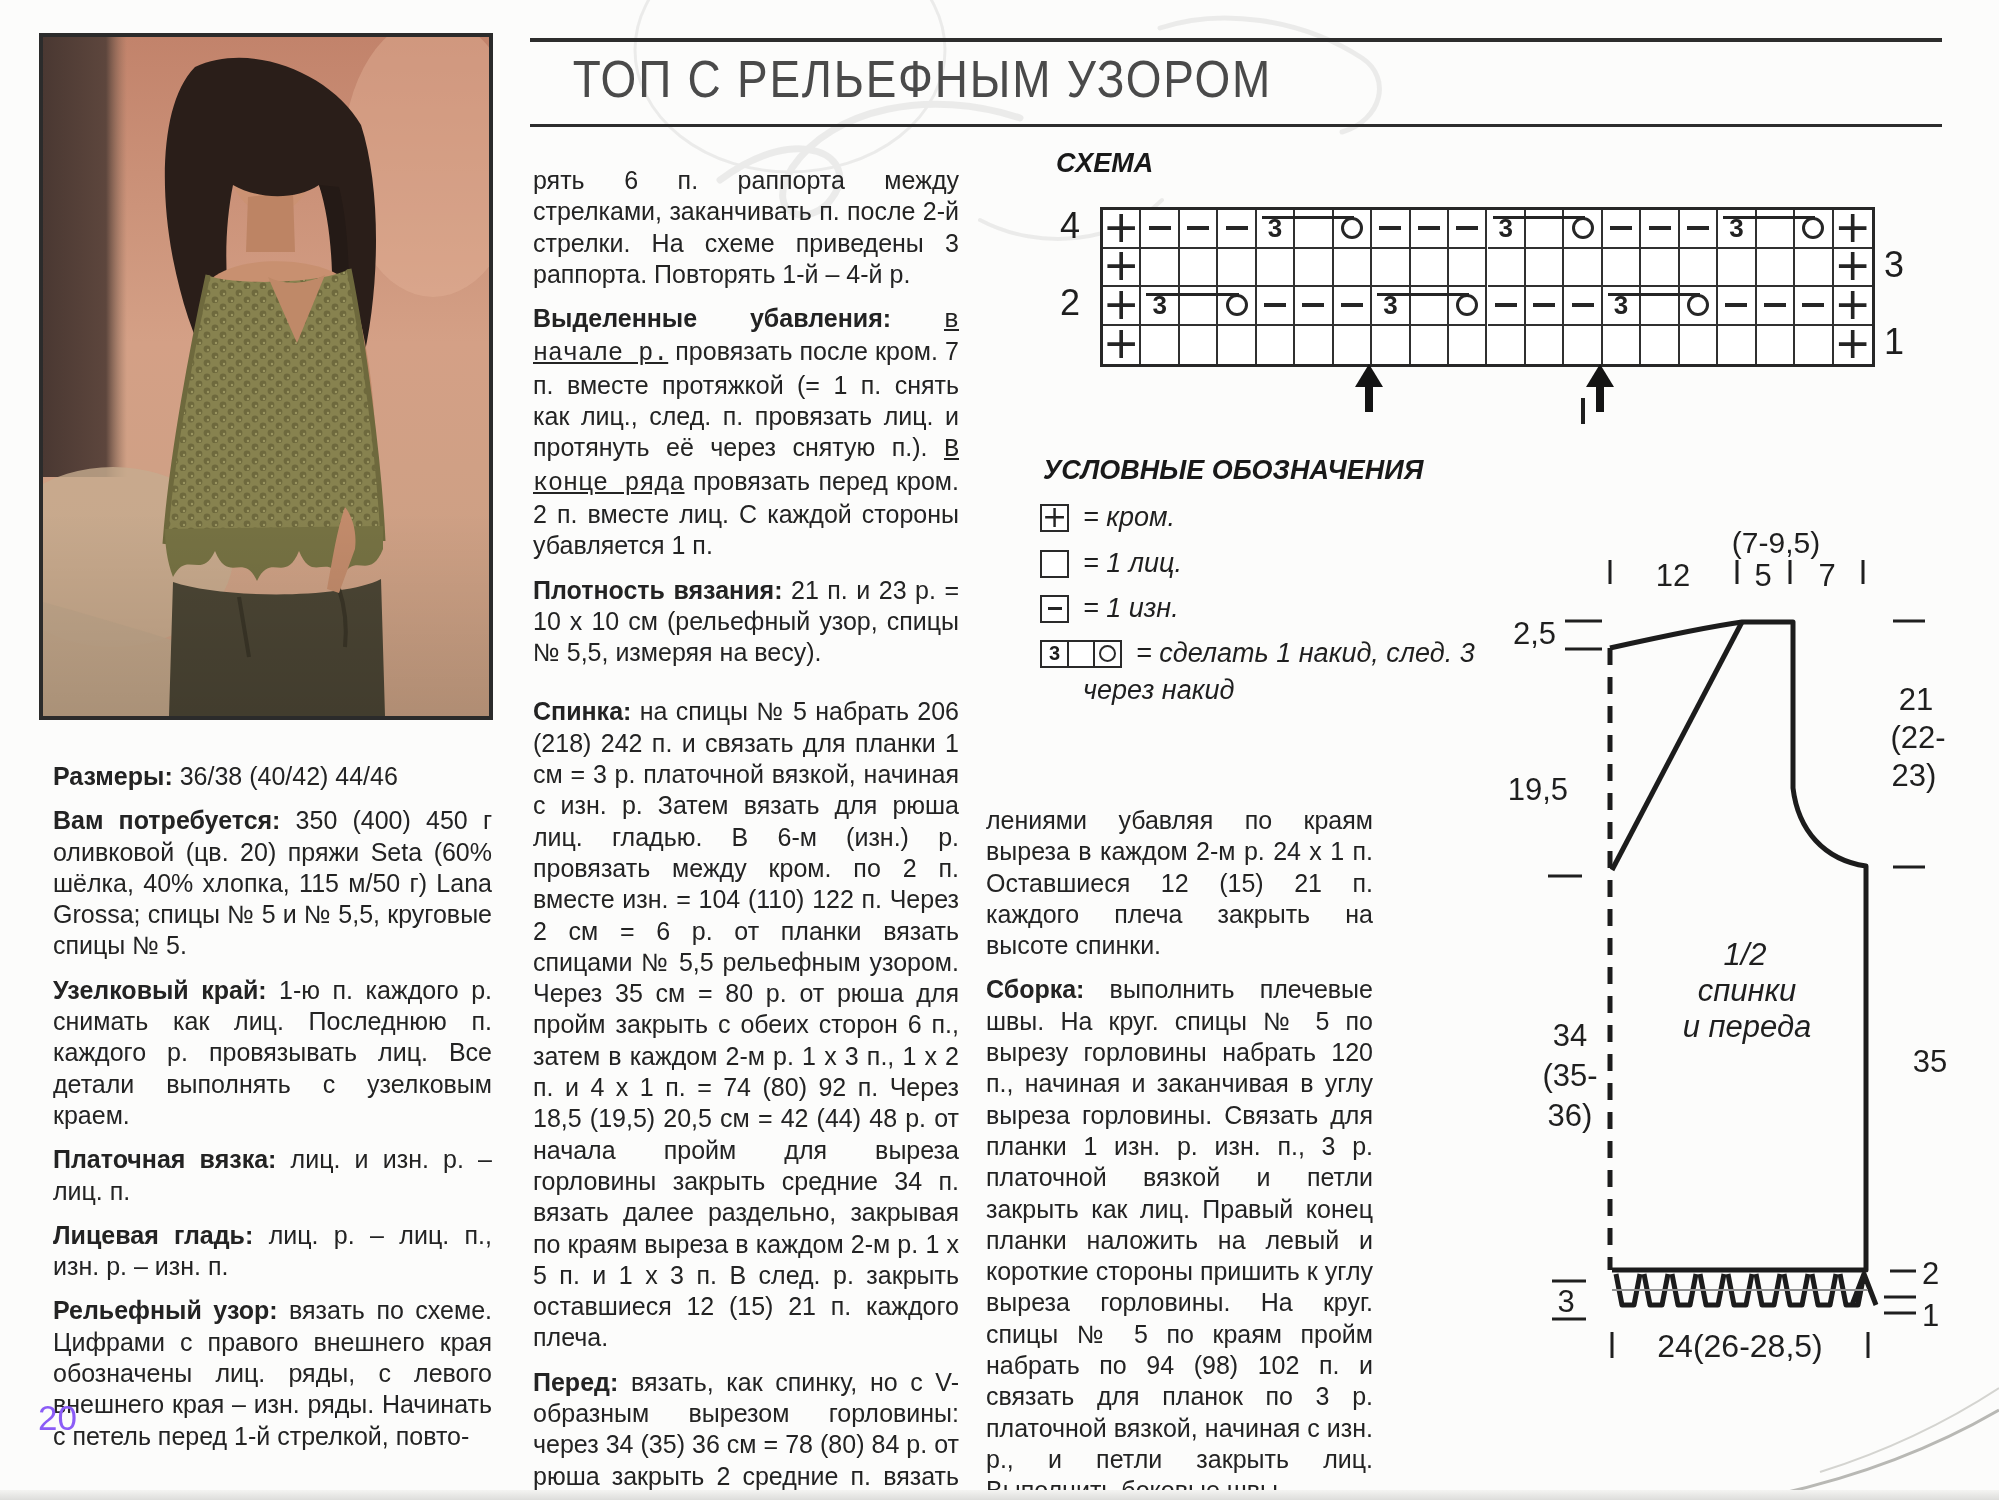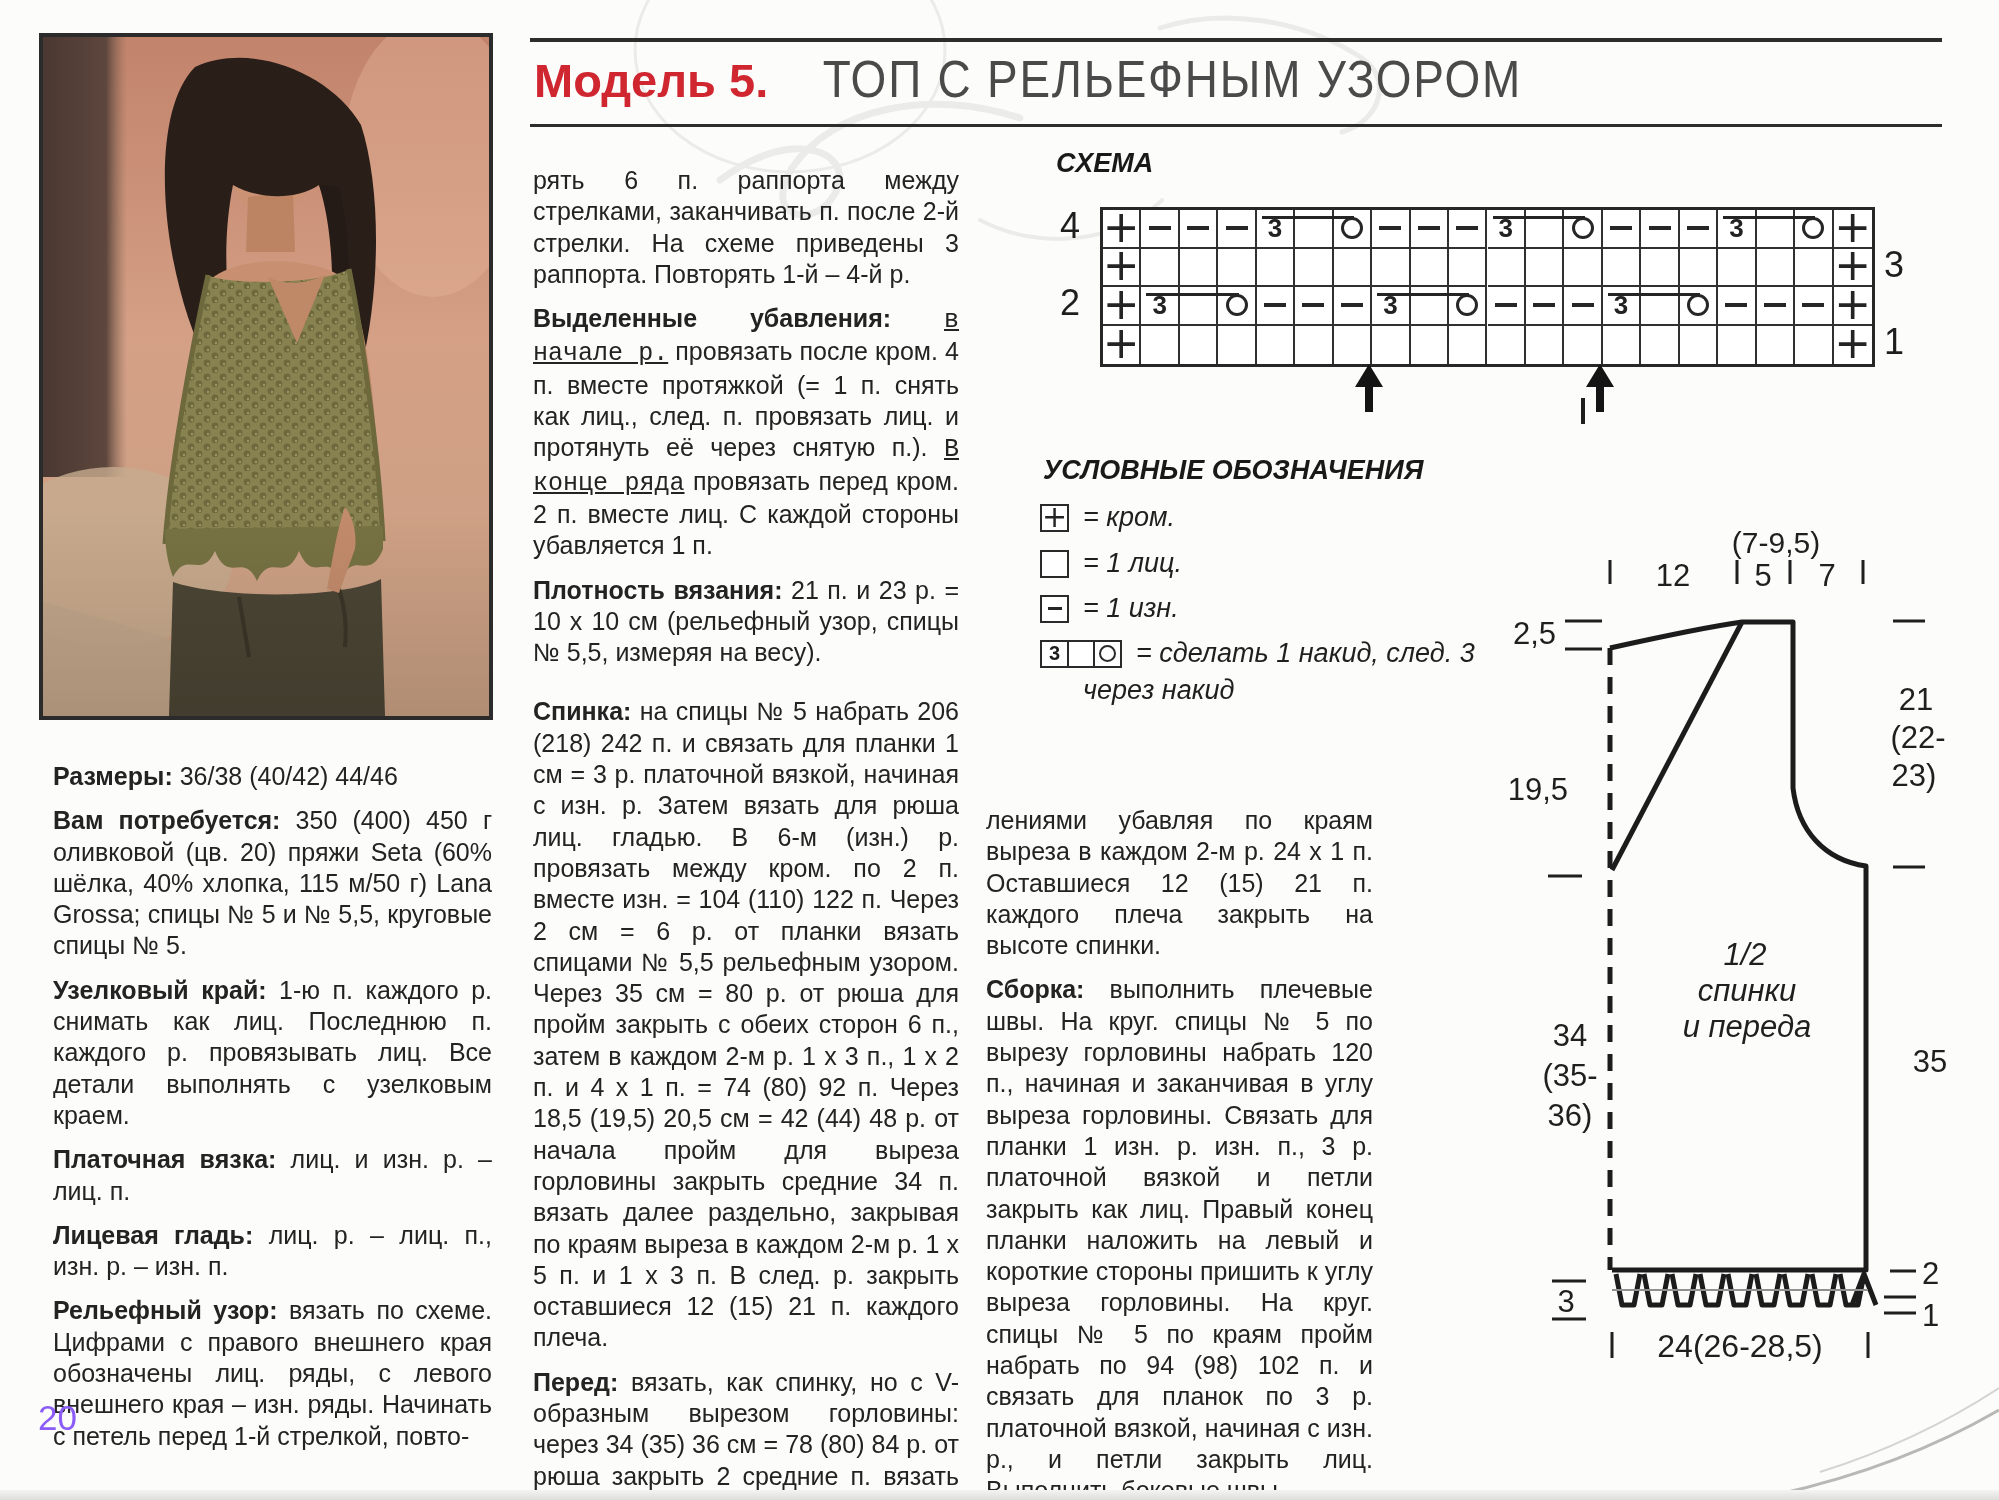--- a/index.html
+++ b/index.html
@@ -67,21 +67,20 @@
 
 <svg id="watermark" width="860" height="280" viewBox="0 0 860 280">
   <ellipse cx="190" cy="50" rx="155" ry="122" fill="none" stroke="#333" stroke-width="3"></ellipse>
   <path d="M120,180 C200,120 262,158 232,198 C212,228 162,218 192,168 C232,108 330,88 420,118" fill="none" stroke="#333" stroke-width="7" stroke-linecap="round"></path>
   <path d="M560,28 C620,8 700,18 762,58 C792,78 782,120 742,132" fill="none" stroke="#333" stroke-width="5" stroke-linecap="round"></path>
   <path d="M380,220 C440,252 520,242 562,200" fill="none" stroke="#333" stroke-width="4" stroke-linecap="round"></path>
 </svg>
 
 <div id="rule-top" class="rule"></div>
 <div id="title-row">
-  <span id="model-no">Модель 5.</span>
   <span id="model-name">ТОП С РЕЛЬЕФНЫМ УЗОРОМ</span>
 </div>
 <div id="rule-bottom" class="rule"></div>
 
 <div id="photo">
   <svg width="446" height="679" viewBox="0 0 446 679">
     <defs>
       <linearGradient id="wallg" x1="0" y1="0" x2="0" y2="1">
         <stop offset="0" stop-color="#c2836b"></stop>
           <stop offset=".45" stop-color="#d4a086"></stop>
@@ -137,21 +136,21 @@
 <div id="col-left" class="txtcol">
     <p><span class="r-b">Размеры:</span><span> 36/38 (40/42) 44/46</span></p>
     <p><span class="r-b">Вам потребуется:</span><span> 350 (400) 450 г оливковой (цв. 20) пряжи Seta (60% шёлка, 40% хлопка, 115 м/50 г) Lana Grossa; спицы № 5 и № 5,5, круговые спицы № 5.</span></p>
     <p><span class="r-b">Узелковый край:</span><span> 1-ю п. каждого р. снимать как лиц. Последнюю п. каждого р. провязывать лиц. Все детали выполнять с узелковым краем.</span></p>
     <p><span class="r-b">Платочная вязка:</span><span> лиц. и изн. р. – лиц. п.</span></p>
     <p><span class="r-b">Лицевая гладь:</span><span> лиц. р. – лиц. п., изн. р. – изн. п.</span></p>
     <p><span class="r-b">Рельефный узор:</span><span> вязать по схеме. Цифрами с правого внешнего края обозначены лиц. ряды, с левого внешнего края – изн. ряды. Начинать с петель перед 1-й стрелкой, повто-</span></p>
   </div>
 <div id="col-mid" class="txtcol">
     <p><span>рять 6 п. раппорта между стрелками, заканчивать п. после 2-й стрелки. На схеме приведены 3 раппорта. Повторять 1-й – 4-й р.</span></p>
-    <p><span class="r-b">Выделенные убавления:</span><span> </span><span class="r-u">в начале р.</span><span> провязать после кром. 4 п. вместе протяжкой (= 1 п. снять как лиц., след. п. провязать лиц. и протянуть её через снятую п.). </span><span class="r-u">В конце ряда</span><span> провязать перед кром. 2 п. вместе лиц. С каждой стороны убавляется 1 п.</span></p>
+    <p><span class="r-b">Выделенные убавления:</span><span> </span><span class="r-u">в начале р.</span><span> провязать после кром. 7 п. вместе протяжкой (= 1 п. снять как лиц., след. п. провязать лиц. и протянуть её через снятую п.). </span><span class="r-u">В конце ряда</span><span> провязать перед кром. 2 п. вместе лиц. С каждой стороны убавляется 1 п.</span></p>
     <p><span class="r-b">Плотность вязания:</span><span> 21 п. и 23 р. = 10 х 10 см (рельефный узор, спицы № 5,5, измеряя на весу).</span></p>
     <p class="gap"><span class="r-b">Спинка:</span><span> на спицы № 5 набрать 206 (218) 242 п. и связать для планки 1 см = 3 р. платочной вязкой, начиная с изн. р. Затем вязать для рюша лиц. гладью. В 6-м (изн.) р. провязать между кром. по 2 п. вместе изн. = 104 (110) 122 п. Через 2 см = 6 р. от планки вязать спицами № 5,5 рельефным узором. Через 35 см = 80 р. от рюша для пройм закрыть с обеих сторон 6 п., затем в каждом 2-м р. 1 х 3 п., 1 х 2 п. и 4 х 1 п. = 74 (80) 92 п. Через 18,5 (19,5) 20,5 см = 42 (44) 48 р. от начала пройм для выреза горловины закрыть средние 34 п. вязать далее раздельно, закрывая по краям выреза в каждом 2-м р. 1 х 5 п. и 1 х 3 п. В след. р. закрыть оставшиеся 12 (15) 21 п. каждого плеча.</span></p>
     <p><span class="r-b">Перед:</span><span> вязать, как спинку, но с V-образным вырезом горловины: через 34 (35) 36 см = 78 (80) 84 р. от рюша закрыть 2 средние п. вязать далее раздельно выделенными убав-</span></p>
   </div>
 <div id="col-right" class="txtcol">
     <p><span>лениями убавляя по краям выреза в каждом 2-м р. 24 х 1 п. Оставшиеся 12 (15) 21 п. каждого плеча закрыть на высоте спинки.</span></p>
     <p><span class="r-b">Сборка:</span><span> выполнить плечевые швы. На круг. спицы № 5 по вырезу горловины набрать 120 п., начиная и заканчивая в углу выреза горловины. Связать для планки 1 изн. р. изн. п., 3 р. платочной вязкой и петли закрыть как лиц. Правый конец планки наложить на левый и короткие стороны пришить к углу выреза горловины. На круг. спицы № 5 по краям пройм набрать по 94 (98) 102 п. и связать для планок по 3 р. платочной вязкой, начиная с изн. р., и петли закрыть лиц. Выполнить боковые швы.</span></p>
   </div>
 
 <div id="chart-label">СХЕМА</div>

